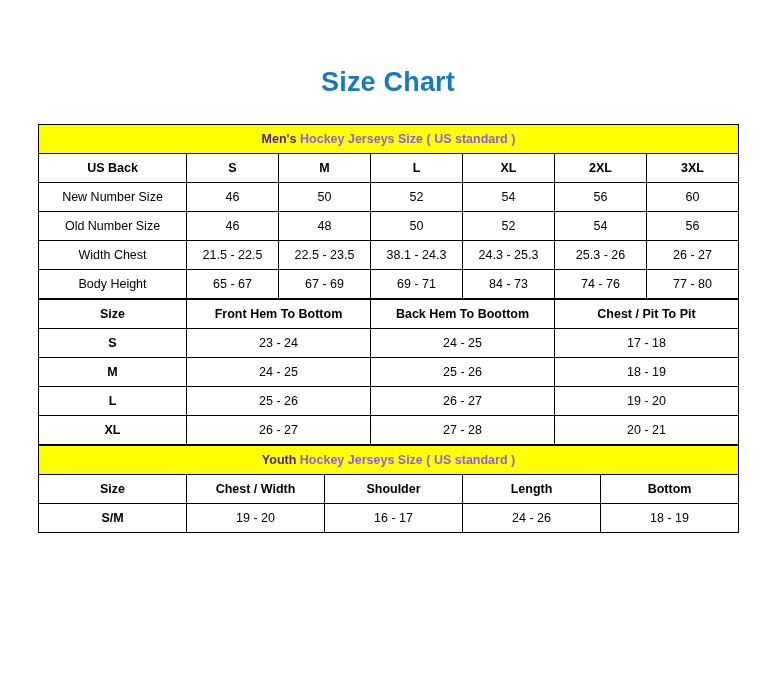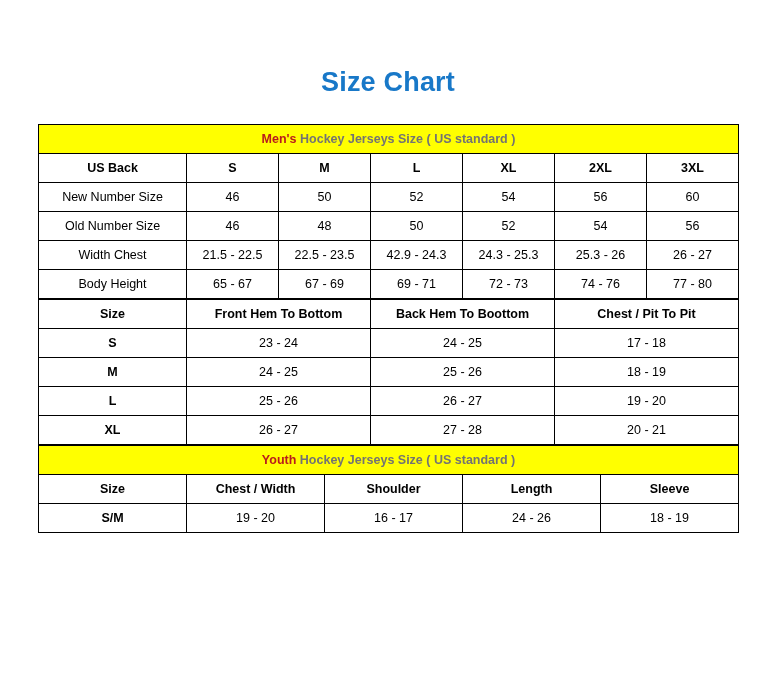--- a/index.html
+++ b/index.html
@@ -46,24 +46,24 @@
     height: 26px;
     padding: 1px 2px;
   }
   td.banner {
     background: #ffff00;
     font-weight: bold;
     font-size: 14px;
     height: 30px;
   }
   td.banner .accent-red {
-    color: #b91c1c;
+    color: #4c1d95;
   }
   td.banner .accent-dark {
-    color: #737373;
+    color: #8b5cf6;
   }
   td.rowhead {
     font-weight: bold;
   }
   td.colhead {
     font-weight: bold;
   }
   td.plain {
     font-weight: normal;
     margin-top: 26px;
@@ -116,31 +116,31 @@
           <td class="plain">48</td>
           <td class="plain">50</td>
           <td class="plain">52</td>
           <td class="plain">54</td>
           <td class="plain">56</td>
         </tr>
         <tr>
           <td class="plain">Width Chest</td>
           <td class="plain">21.5 - 22.5</td>
           <td class="plain">22.5 - 23.5</td>
-          <td class="plain">42.9 - 24.3</td>
+          <td class="plain">38.1 - 24.3</td>
           <td class="plain">24.3 - 25.3</td>
           <td class="plain">25.3 - 26</td>
           <td class="plain">26 - 27</td>
         </tr>
         <tr>
           <td class="plain">Body Height</td>
           <td class="plain">65 - 67</td>
           <td class="plain">67 - 69</td>
           <td class="plain">69 - 71</td>
-          <td class="plain">72 - 73</td>
+          <td class="plain">84 - 73</td>
           <td class="plain">74 - 76</td>
           <td class="plain">77 - 80</td>
         </tr>
       </tbody>
     </table>
 
     <table class="size-table">
       <colgroup>
         <col style="width:148px">
         <col style="width:184px">
@@ -191,21 +191,21 @@
       </colgroup>
       <tbody>
         <tr>
           <td class="banner" colspan="5"><span class="accent-red">Youth</span><span class="accent-dark"> Hockey Jerseys Size ( US standard )</span></td>
         </tr>
         <tr>
           <td class="colhead">Size</td>
           <td class="colhead">Chest / Width</td>
           <td class="colhead">Shoulder</td>
           <td class="colhead">Length</td>
-          <td class="colhead">Sleeve</td>
+          <td class="colhead">Bottom</td>
         </tr>
         <tr>
           <td class="rowhead">S/M</td>
           <td class="plain">19 - 20</td>
           <td class="plain">16 - 17</td>
           <td class="plain">24 - 26</td>
           <td class="plain">18 - 19</td>
         </tr>
       </tbody>
     </table>

